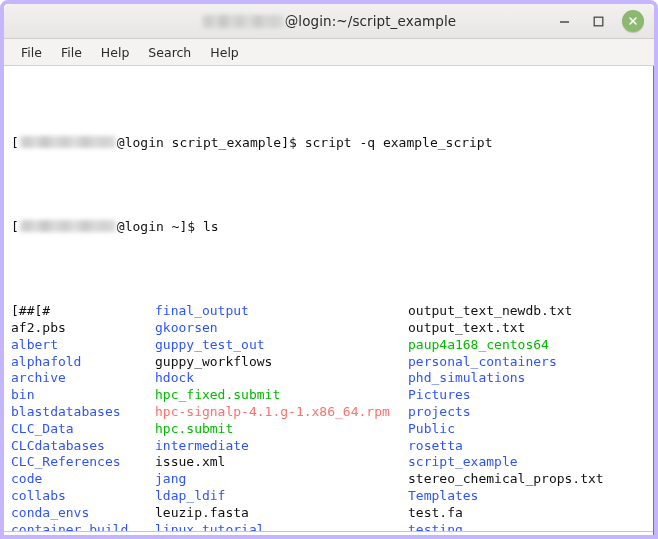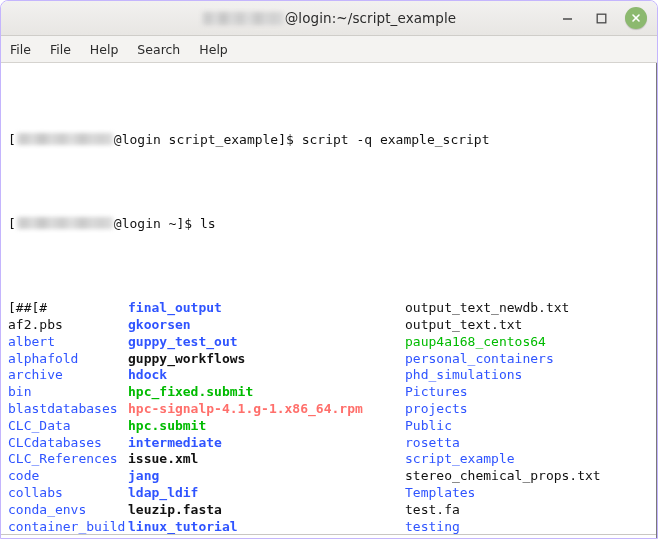--- a/index.html
+++ b/index.html
@@ -13,21 +13,21 @@
     overflow: hidden;
     font-family: "DejaVu Sans", sans-serif;
   }
   .window {
     width: 658px;
     height: 539px;
     box-sizing: border-box;
     display: flex;
     flex-direction: column;
     background: #ffffff;
-    border: 1px solid #c4b5fd;
+    border: 4px solid #c4b5fd;
     border-radius: 8px 8px 0 0;
     overflow: hidden;
     position: relative;
   }
 
   
   .titlebar {
     height: 34px;
     flex: 0 0 34px;
     background: linear-gradient(to bottom, #f2f1f0, #e8e6e3);
@@ -101,21 +101,21 @@
   }
 
   
   .menubar {
     height: 26px;
     flex: 0 0 26px;
     background: #f4f3f1;
     border-bottom: 1px solid #d5d3cf;
     display: flex;
     align-items: center;
-    padding-left: 0;
+    padding-left: 8px;
     gap: 1px;
   }
   .menu-item {
     font-family: "DejaVu Sans", sans-serif;
     font-size: 12.5px;
     color: #2b2b2b;
     padding: 3px 9px;
     border-radius: 3px;
     white-space: nowrap;
   }
@@ -151,21 +151,21 @@
   .c-green { color: #00bb00; }
   .c-red   { color: #ff6f6b; }
   .c-black { color: #111111; }
 
   .ls-grid {
     display: block;
     position: relative;
   }
   .ls-row { height: 16.8px; white-space: pre; position: relative; }
   .col1 { position: absolute; left: 0px; }
-  .col2 { position: absolute; left: 120px; font-weight: bold; }
+  .col2 { position: absolute; left: 144px; }
   .col3 { position: absolute; left: 385px; margin-left: 12px; }
   .statusline {
     position: absolute;
     left: 0; right: 0; bottom: 0;
     height: 3px;
     background: #ffffff;
     border-top: 1px solid #c9c7c3;
   }
 </style>
 </head>

